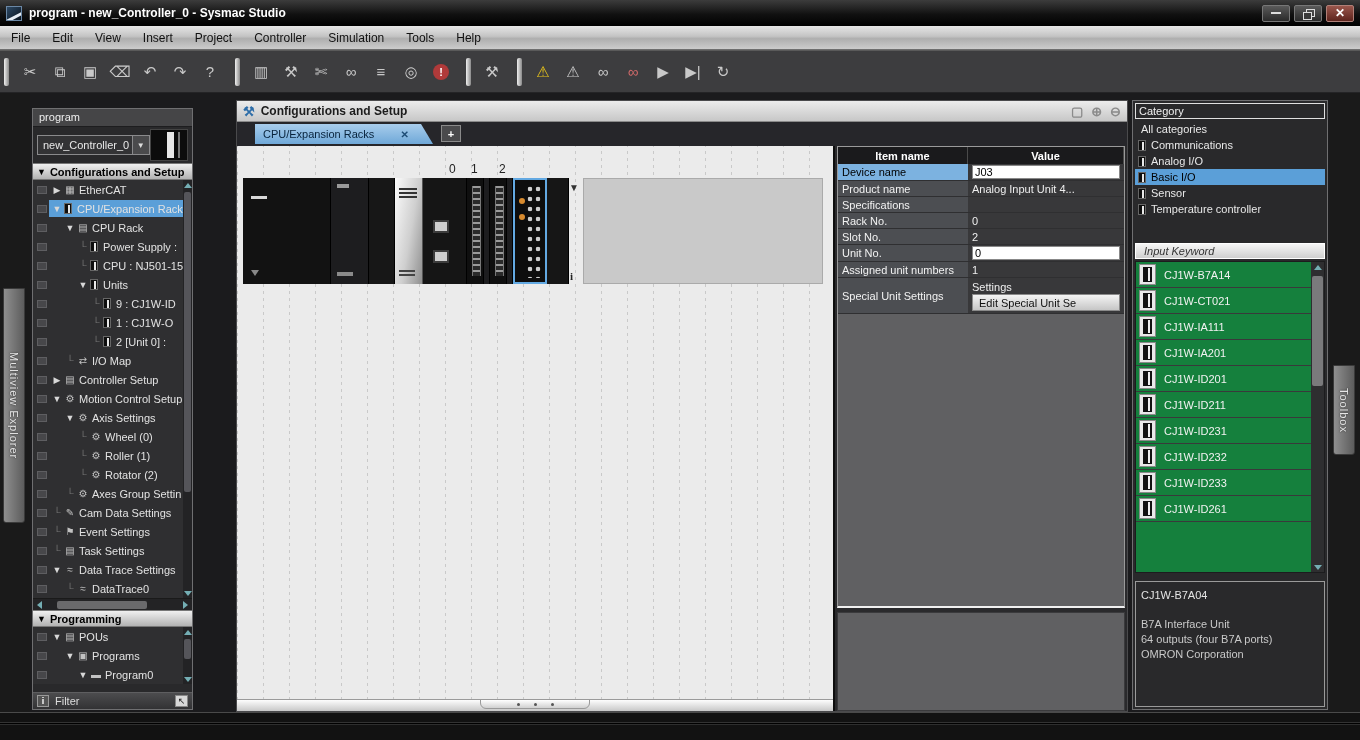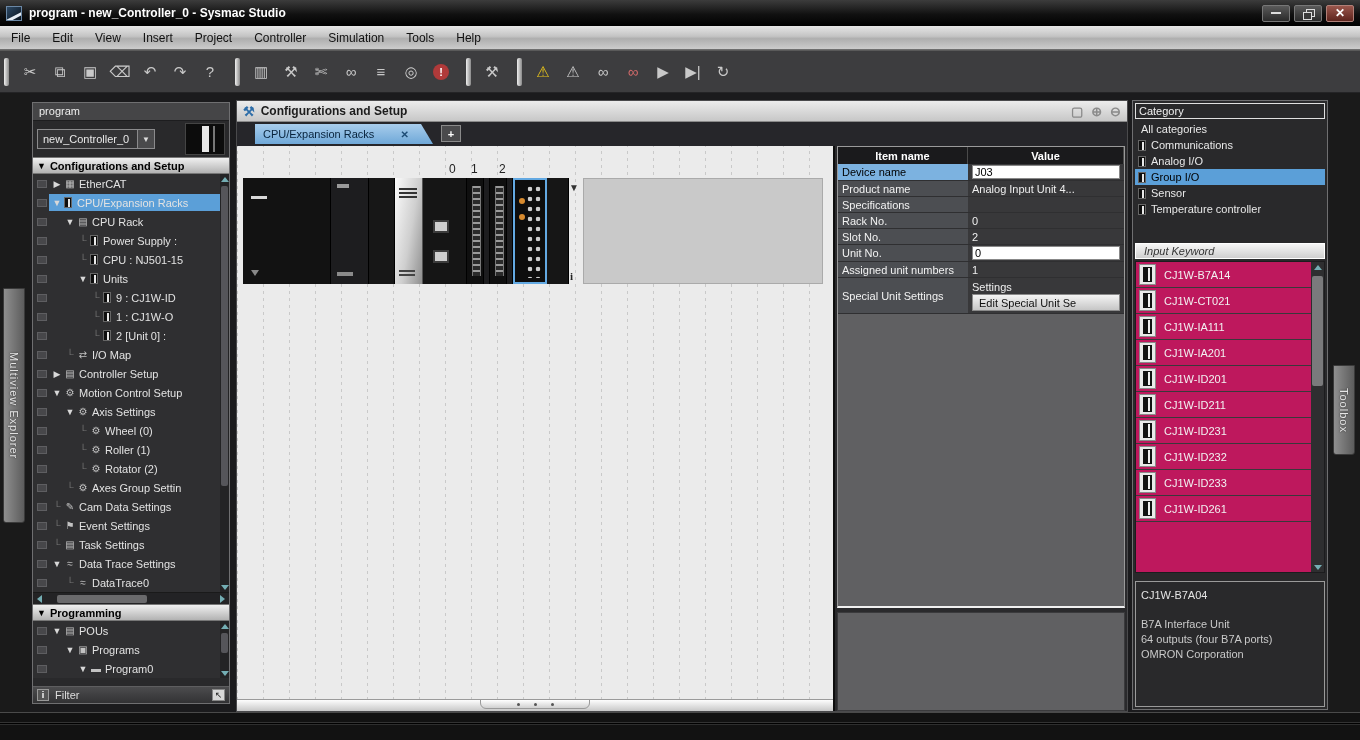--- a/index.html
+++ b/index.html
@@ -46,21 +46,21 @@
   
   .vstrip { position:absolute; top:93px; height:619px; background:#1a1a1a; }
   .vstrip.left { left:0; width:30px; }
   .vstrip.right { left:1330px; width:30px; }
   .vtab { position:absolute; left:3px; width:22px; writing-mode:vertical-rl;
     display:flex; align-items:center; justify-content:center;
     background:linear-gradient(90deg,#8f8f8f,#5c5c5c); color:#e6e6e6; text-shadow:0 0 2px #222;
     border:1px solid #3a3a3a; border-radius:0 0 3px 3px; font-size:11px; letter-spacing:1px; }
 
   
-  .explorer { position:absolute; left:32px; top:102px; width:198px; height:602px;
+  .explorer { position:absolute; left:32px; top:108px; width:161px; height:602px;
     background:#2f2f31; border:1px solid #6f6f71; display:flex; flex-direction:column; }
   .exp-title { height:18px; background:#454547; border-bottom:1px solid #1d1d1f; color:#eee; padding:2px 6px; }
   .ctrl-row { height:36px; display:flex; align-items:center; padding:0 4px; background:#29292b; }
   .ctrl-select { width:118px; height:20px; background:#333335; border:1px solid #8a8a8c; color:#e8e8e8;
     display:flex; align-items:center; padding-left:5px; }
   .ctrl-select .dd { margin-left:auto; width:17px; height:18px; background:#4a4a4c; border-left:1px solid #8a8a8c;
     display:flex; align-items:center; justify-content:center; color:#ddd; font-size:8px; }
   .ctrl-thumb { margin-left:auto; width:40px; height:32px; background:#0c0c0c; border:1px solid #444; position:relative; }
   .ctrl-thumb::before { content:""; position:absolute; left:16px; top:2px; width:7px; height:26px; background:#e8e8e8; }
   .ctrl-thumb::after { content:""; position:absolute; left:27px; top:2px; width:2px; height:26px; background:#777; }
@@ -174,21 +174,21 @@
 
   
   .toolbox { position:absolute; left:1132px; top:100px; width:196px; height:610px; background:#29292b;
     border:1px solid #6f6f71; display:flex; flex-direction:column; padding:2px; }
   .cat-hdr { height:16px; border:1px solid #e0e0e0; color:#f0f0f0; padding-left:3px; display:flex; align-items:center; margin-bottom:2px; }
   .cat-row { height:16px; display:flex; align-items:center; color:#e8e8e8; padding-left:3px; }
   .cat-row.selected { background:#5b9fd8; color:#000; }
   .cat-row .chip { margin:0 5px 0 0; }
   .kw-box { margin-top:26px; height:16px; background:linear-gradient(#f6f6f6,#cfcfcf); border:1px solid #fff;
     color:#333; font-style:italic; display:flex; align-items:center; padding-left:8px; }
-  .mod-list { margin-top:2px; height:312px; background:#be185d; border:1px solid #1c1c1e; position:relative; overflow:hidden; }
+  .mod-list { margin-top:2px; height:312px; background:#15803d; border:1px solid #1c1c1e; position:relative; overflow:hidden; }
   .mod-row { height:26px; display:flex; align-items:center; border-bottom:1px solid #39393b; padding-left:3px; color:#f2f2f2; }
   .mod-chip { width:17px; height:21px; background:#e9e9e9; border:1px solid #8a8a8a; margin-right:8px; position:relative; flex:none; }
   .mod-chip::before { content:""; position:absolute; left:3px; top:2px; width:9px; height:15px; background:#111; }
   .mod-chip::after { content:""; position:absolute; left:8px; top:3px; width:2px; height:13px; background:#efefef; }
   .mod-list .vsb { width:13px; background:#2e2e30; }
   .mod-list .vsb .thumb { top:14px; height:110px; background:#7a7a7c; }
   .desc-box { margin-top:8px; flex:1; border:1px solid #9a9a9a; padding:6px 5px; color:#c9c9c9; line-height:15px; }
   .desc-model { color:#e4e4e4; margin-bottom:14px; }
 </style>
 </head>
@@ -604,21 +604,21 @@
       <div class="cat-row">
         <span class="chip"></span>
         <span>Communications</span>
       </div>
       <div class="cat-row">
         <span class="chip"></span>
         <span>Analog I/O</span>
       </div>
       <div class="cat-row selected">
         <span class="chip"></span>
-        <span>Group I/O</span>
+        <span>Basic I/O</span>
       </div>
       <div class="cat-row">
         <span class="chip"></span>
         <span>Sensor</span>
       </div>
       <div class="cat-row">
         <span class="chip"></span>
         <span>Temperature controller</span>
       </div>
     </div>

